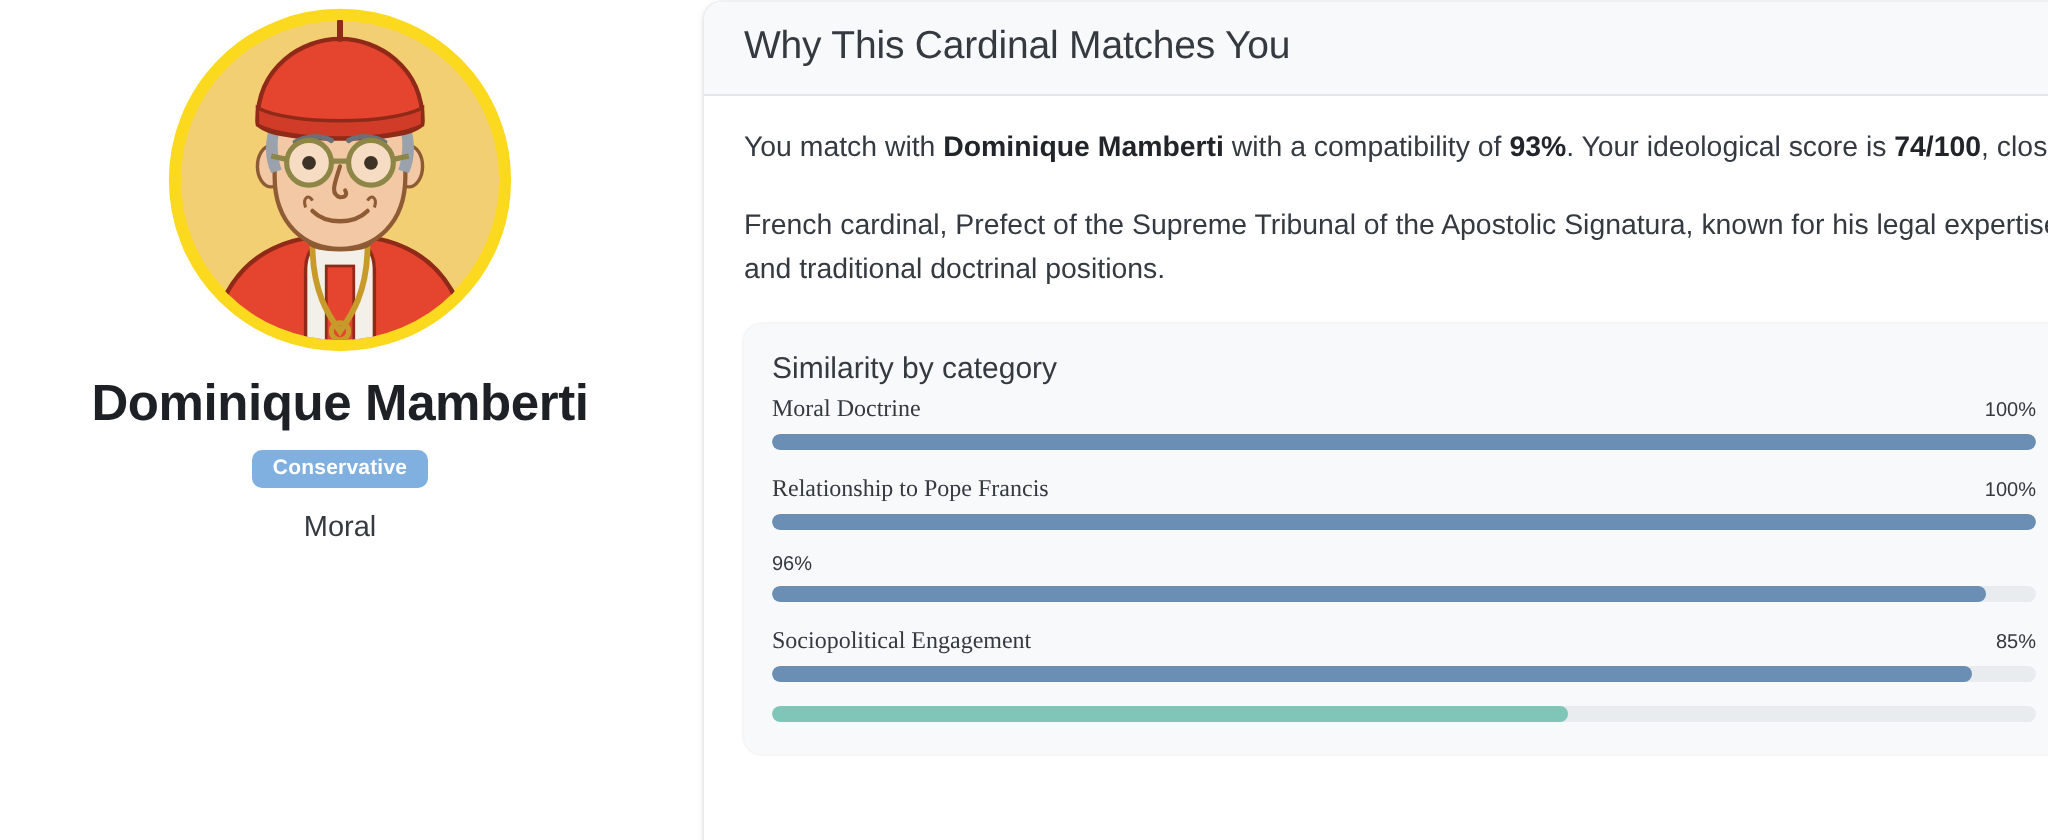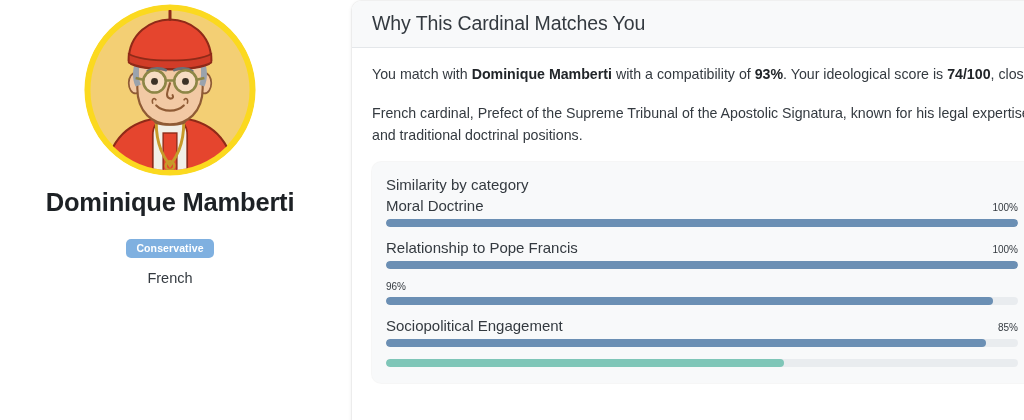--- a/index.html
+++ b/index.html
@@ -45,21 +45,21 @@
     margin-top: 12px;
     font-size: 25.5px;
     font-weight: bold;
     color: #1d2125;
     letter-spacing: -0.2px;
     line-height: 1.15;
     text-align: center;
   }
 
   #ideology-badge {
-    margin-top: 22px;
+    margin-top: 8px;
     display: inline-block;
     background: #7fb0e0;
     color: #ffffff;
     font-size: 10.5px;
     font-weight: bold;
     padding: 3px 10px 4px 10px;
     border-radius: 5px;
     letter-spacing: 0.1px;
   }
 
@@ -132,22 +132,23 @@
   .category-row:first-of-type { margin-top: 0; }
 
   .category-head {
     display: flex;
     justify-content: space-between;
     align-items: baseline;
     margin-bottom: 5px;
   }
 
   .category-label {
-    font-size: 15px;
-    color: #343a40;
+    font-size: 12px;
+    color: #343a40;
+    font-family: Liberation Serif, serif;
   }
 
   .category-value {
     font-size: 10px;
     color: #343a40;
   }
 
   .bar-track {
     position: relative;
     height: 8px;
@@ -216,21 +217,21 @@
         <path d="M120 116 C122 110 118 108 116 112" fill="none" stroke="#8f5b35" stroke-width="1.8"></path>
       </g>
     </svg>
 
     <div id="profile-name">Dominique Mamberti</div>
 
     <div>
       <span id="ideology-badge">Conservative</span>
     </div>
 
-    <div id="profile-country">French</div>
+    <div id="profile-country">Moral</div>
   </div>
 
   <div id="match-card">
 
     <div id="match-card-header">
       <div id="match-card-title">Why This Cardinal Matches You</div>
     </div>
 
     <div id="match-card-body">
 

